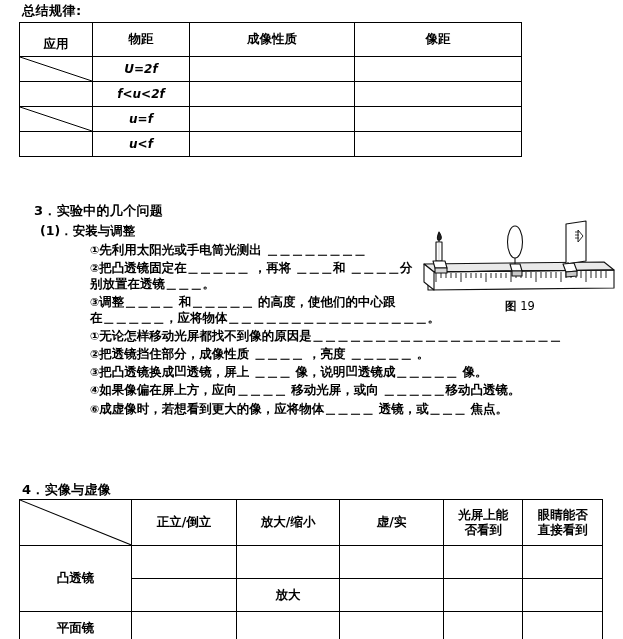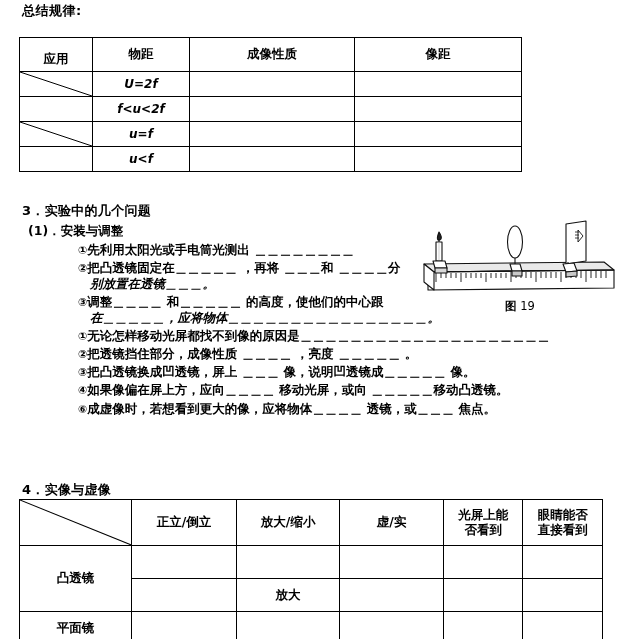--- a/index.html
+++ b/index.html
@@ -23,21 +23,21 @@
     top: 2px;
     font-size: 13px;
     font-weight: bold;
     letter-spacing: 0.5px;
   }
 
   
   #rules-table {
     position: absolute;
     left: 19px;
-    top: 37px;
+    top: 22px;
     width: 502px;
     border-collapse: collapse;
     table-layout: fixed;
     border-radius: 8px;
   }
   #rules-table td, #rules-table th {
     border: 1px solid #000;
     font-size: 12px;
     font-weight: bold;
     text-align: center;
@@ -68,21 +68,21 @@
   .diag-cell .diag-line {
     position: absolute;
     left: 0; top: 0;
     width: 100%; height: 100%;
     pointer-events: none;
   }
 
   
   #sec3 {
     position: absolute;
-    left: 0; top: 202px;
+    left: 12px; top: 202px;
     width: 612px;
     font-size: 12.5px;
     font-weight: bold;
   }
   #sec3-title {
     margin-left: 22px;
     font-size: 13px;
     letter-spacing: 0.3px;
   }
   .sub-title {
@@ -91,21 +91,21 @@
     font-size: 12.5px;
   }
   .q-list { margin: 0; padding: 0; list-style: none; }
   .q-item {
     margin-left: 78px;
     margin-top: 2px;
     line-height: 1.28;
     font-size: 12.5px;
   }
   .q-item .marker { font-size: 11px; margin-right: 0px; }
-  .q-item .cont { display: block; margin-left: 12px; font-style: italic; }
+  .q-item .cont { display: block; margin-left: 0; }
 
   
   #sec4-title {
     position: absolute;
     left: 22px;
     top: 481px;
     font-size: 13px;
     font-weight: bold;
     letter-spacing: 0.3px;
   }

